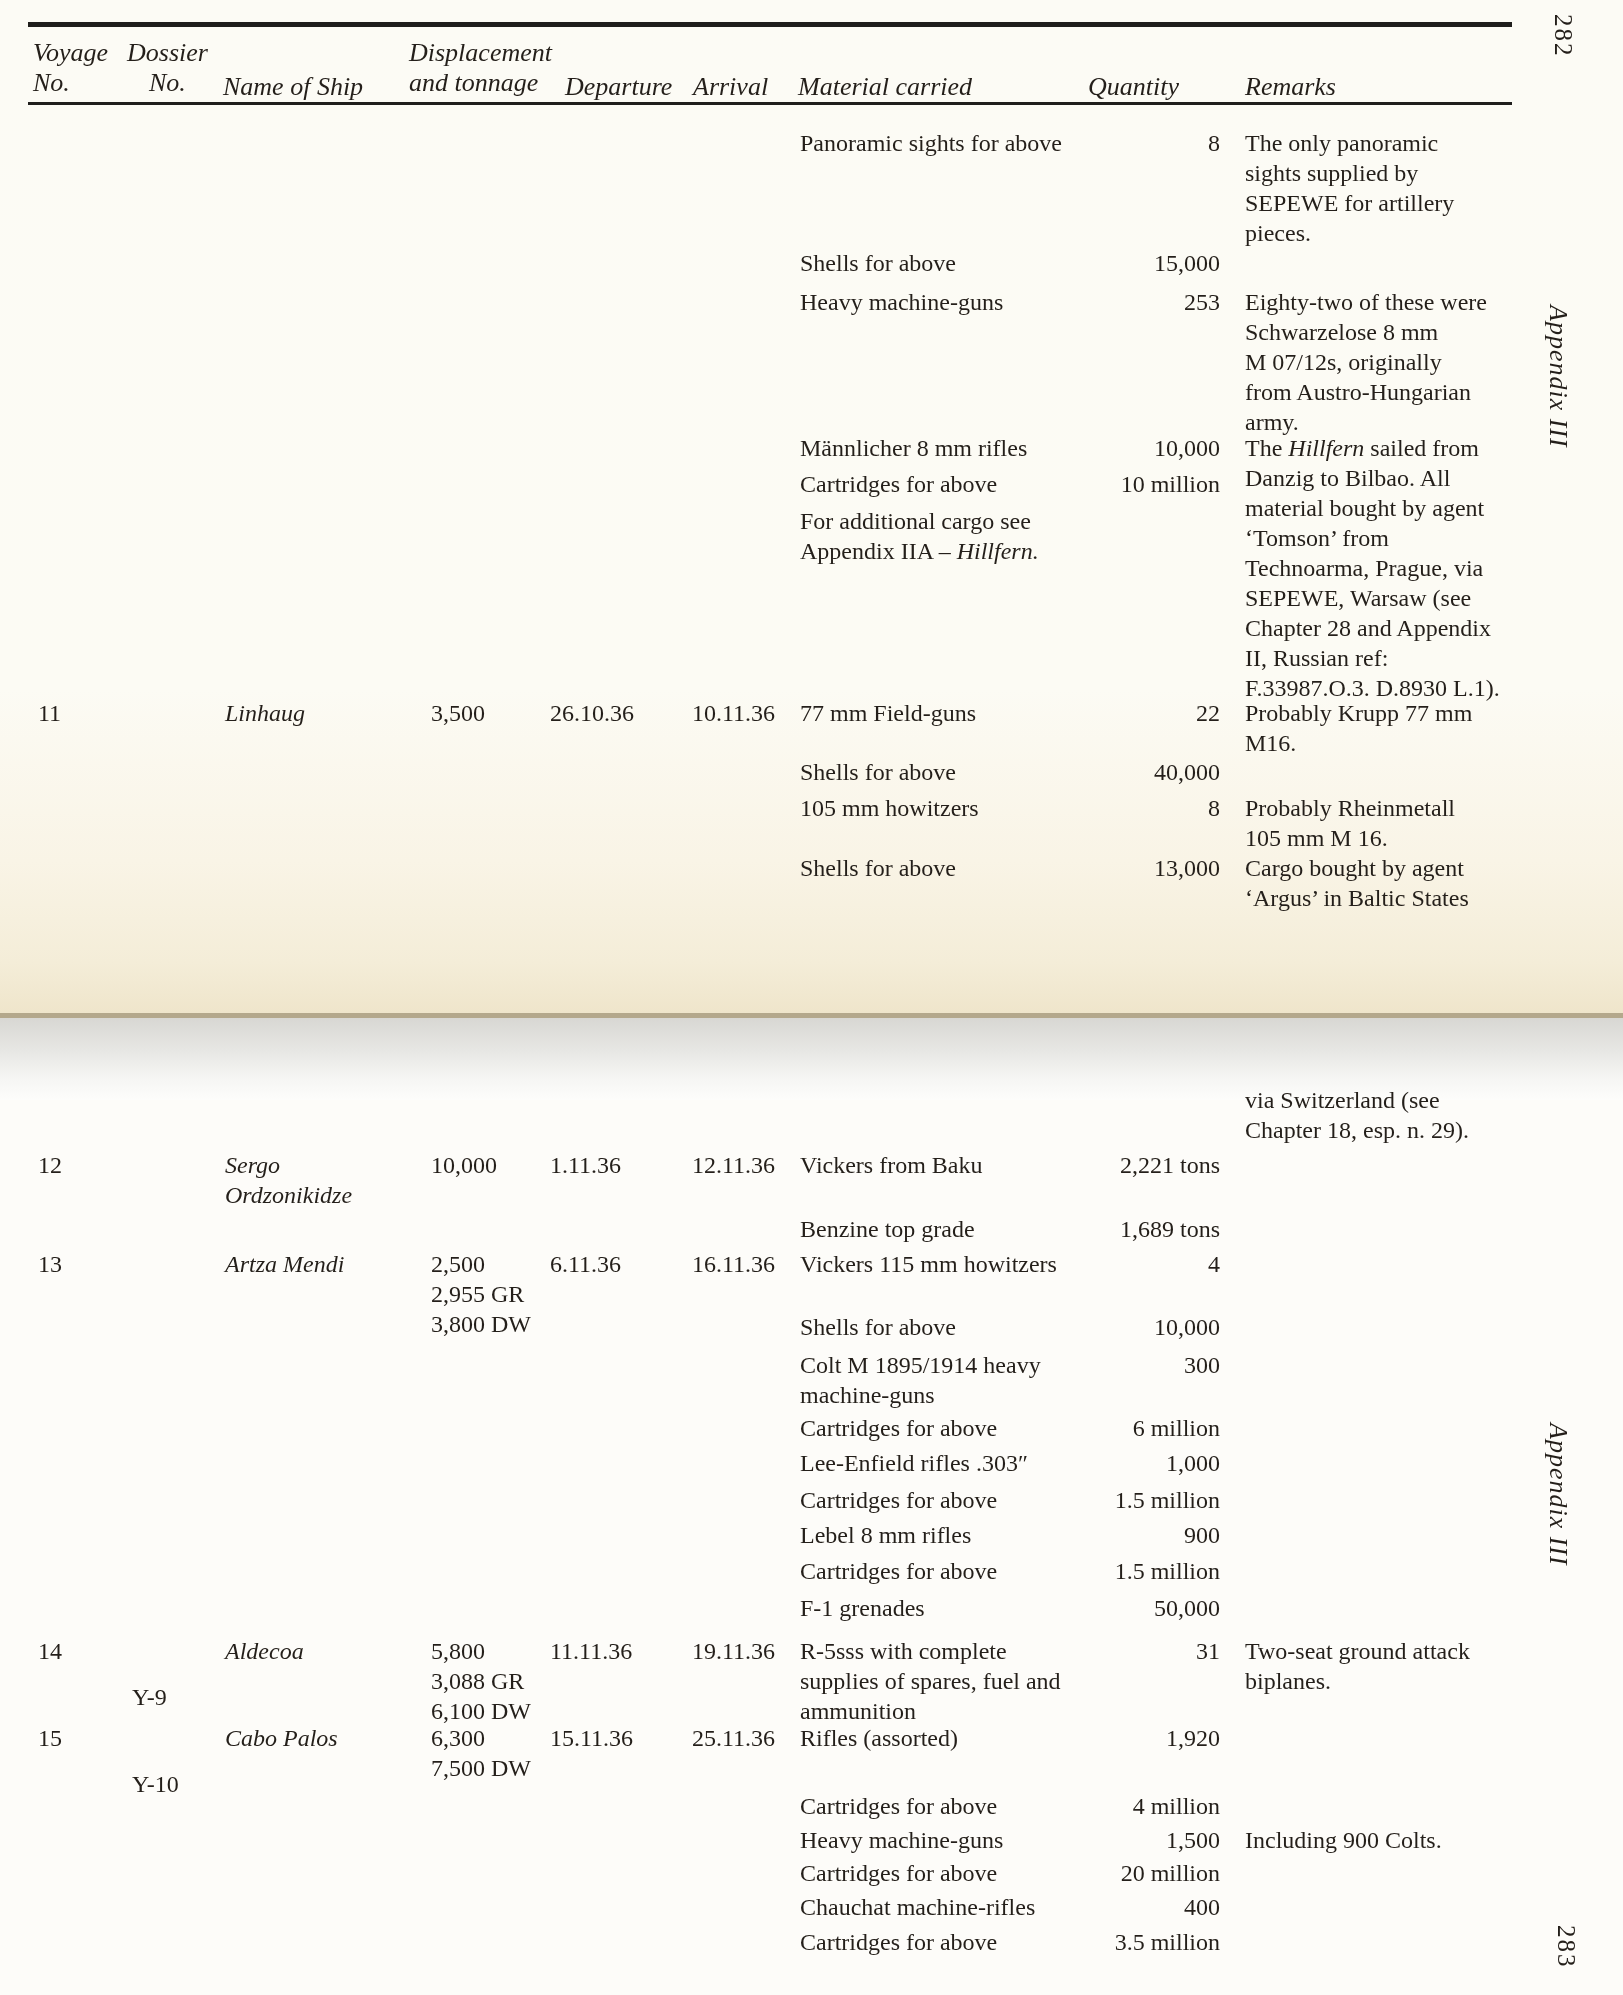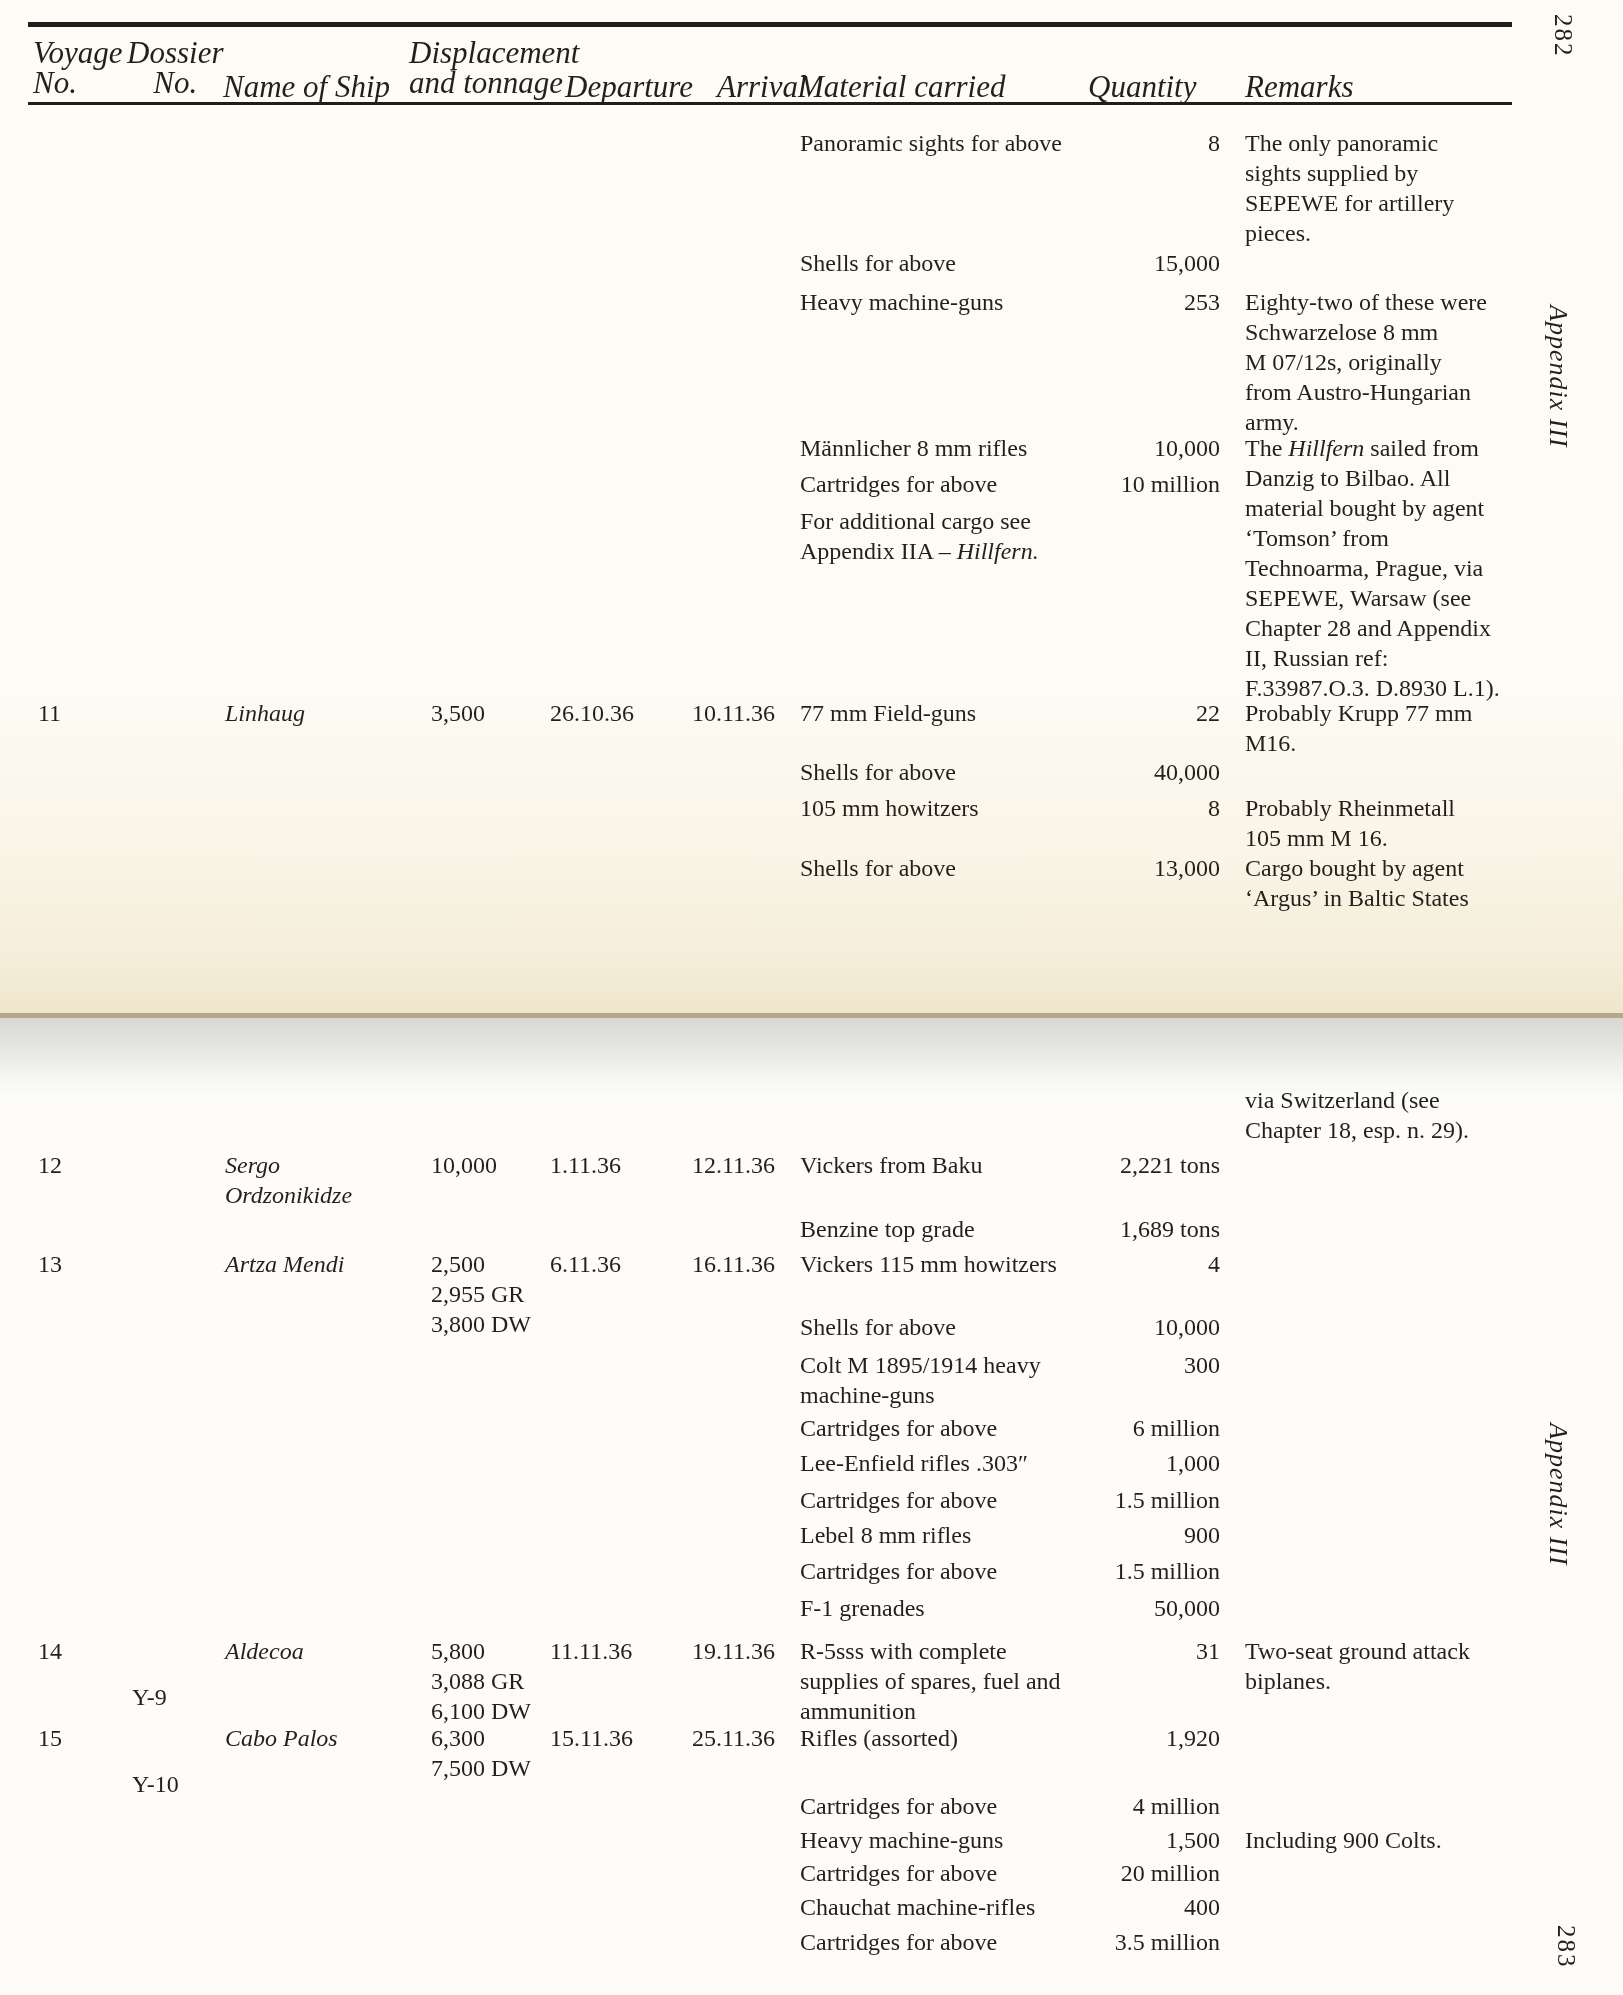--- a/index.html
+++ b/index.html
@@ -13,21 +13,21 @@
                background:linear-gradient(180deg,#fcfbf5 0%,#fcfbf4 68%,#f9f4e6 85%,#f4edd8 95%,#efe5cb 100%); }
   .gutter    { position:absolute; left:0; top:1013px; width:100%; height:5px; background:#b4a88c; }
   .bg-mid    { position:absolute; left:0; top:1018px; width:100%; height:82px;
                background:linear-gradient(180deg,#d8d7d3 0%,#e7e7e4 40%,#f6f6f4 75%,#fdfdfb 100%); }
   .bg-bottom { position:absolute; left:0; top:1100px; width:100%; height:895px; background:#fdfcf9; }
   
   .rule { position:absolute; background:#1f1e1c; }
   .rule-top    { left:28px; top:22px;  width:1484px; height:5px; }
   .rule-header { left:28px; top:102px; width:1484px; height:3px; }
   
-  .hdr { position:absolute; font-style:italic; font-size:31px; line-height:30px; white-space:pre; }
+  .hdr { position:absolute; font-style:italic; font-size:26px; line-height:30px; white-space:pre; }
   .h2  { top:38px; }   
   .h1  { top:72px; }   
   
   .row { position:absolute; left:0; width:1623px; height:0; font-size:24px; line-height:30px; }
   .row > div { position:absolute; top:0; white-space:pre; }
   .voy { left:38px;  }
   .dos { left:132px;margin-top:46px; }
   .shp { left:225px; font-style:italic; }
   .dsp { left:431px; }
   .dep { left:550px; }
@@ -60,21 +60,21 @@
   <div class="margin-v pn" style="left:1552px; top:1925px;">283</div>
 
   <div class="hdr h2" style="left:33px;">Voyage
 No.</div>
   <div class="hdr h2" style="left:127px;text-align:center;">Dossier
 No.</div>
   <div class="hdr h1" style="left:223px;">Name of Ship</div>
   <div class="hdr h2" style="left:409px;">Displacement
 and tonnage</div>
   <div class="hdr h1" style="left:565px;">Departure</div>
-  <div class="hdr h1" style="left:693px;margin-left:24px;">Arrival</div>
+  <div class="hdr h1" style="left:693px;">Arrival</div>
   <div class="hdr h1" style="left:798px;">Material carried</div>
   <div class="hdr h1" style="left:1088px;">Quantity</div>
   <div class="hdr h1" style="left:1245px;">Remarks</div>
 
   <div class="row" style="top:128px">
     <div class="mat">Panoramic sights for above</div>
     <div class="qty">8</div>
     <div class="rem">The only panoramic
 sights supplied by
 SEPEWE for artillery

